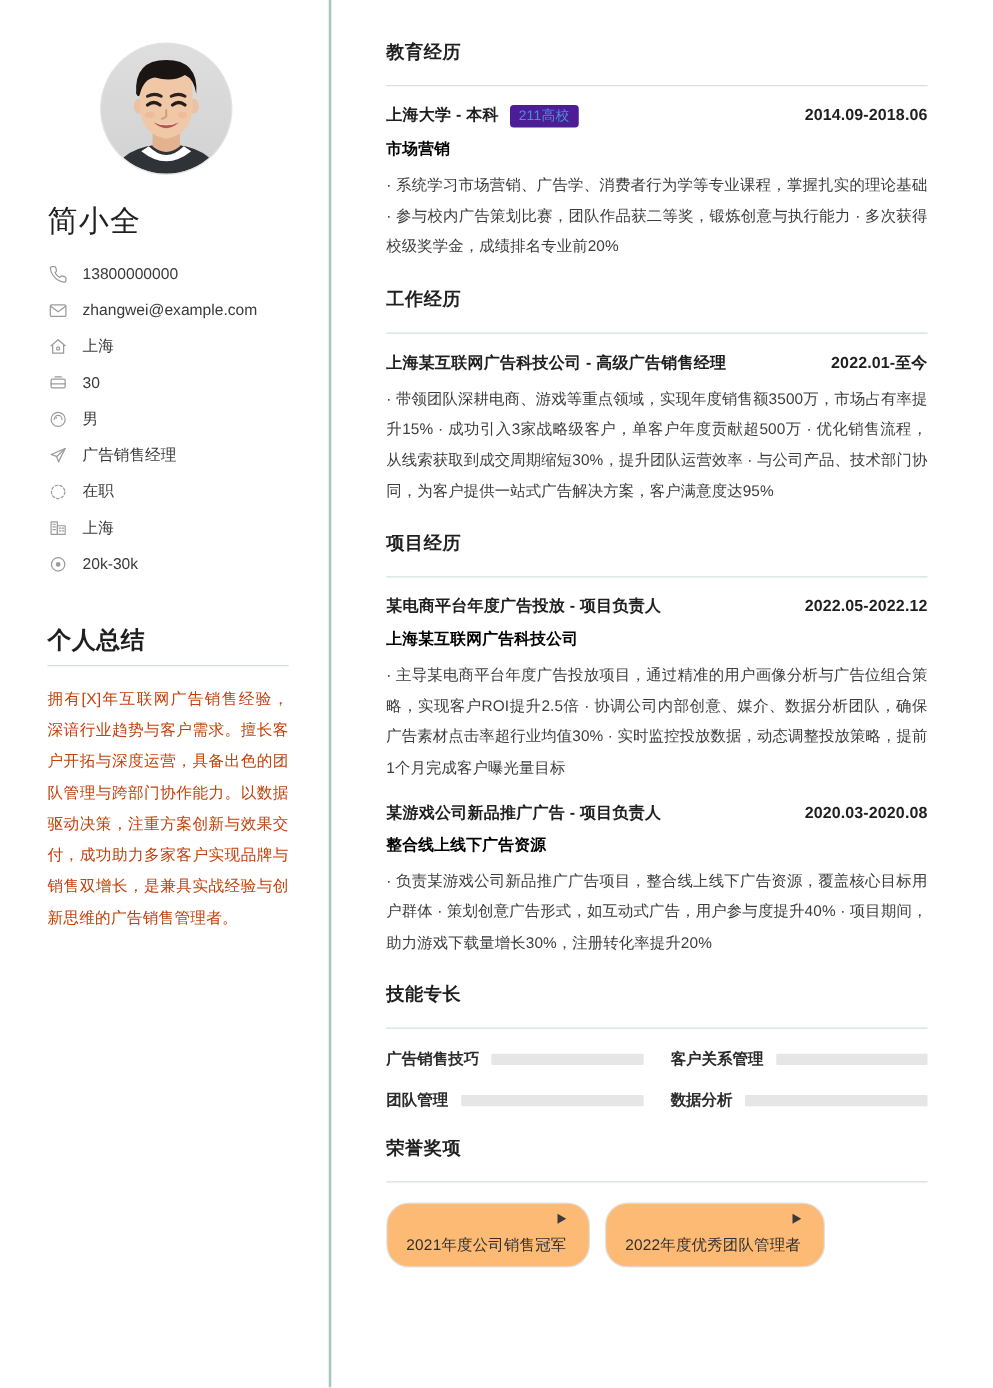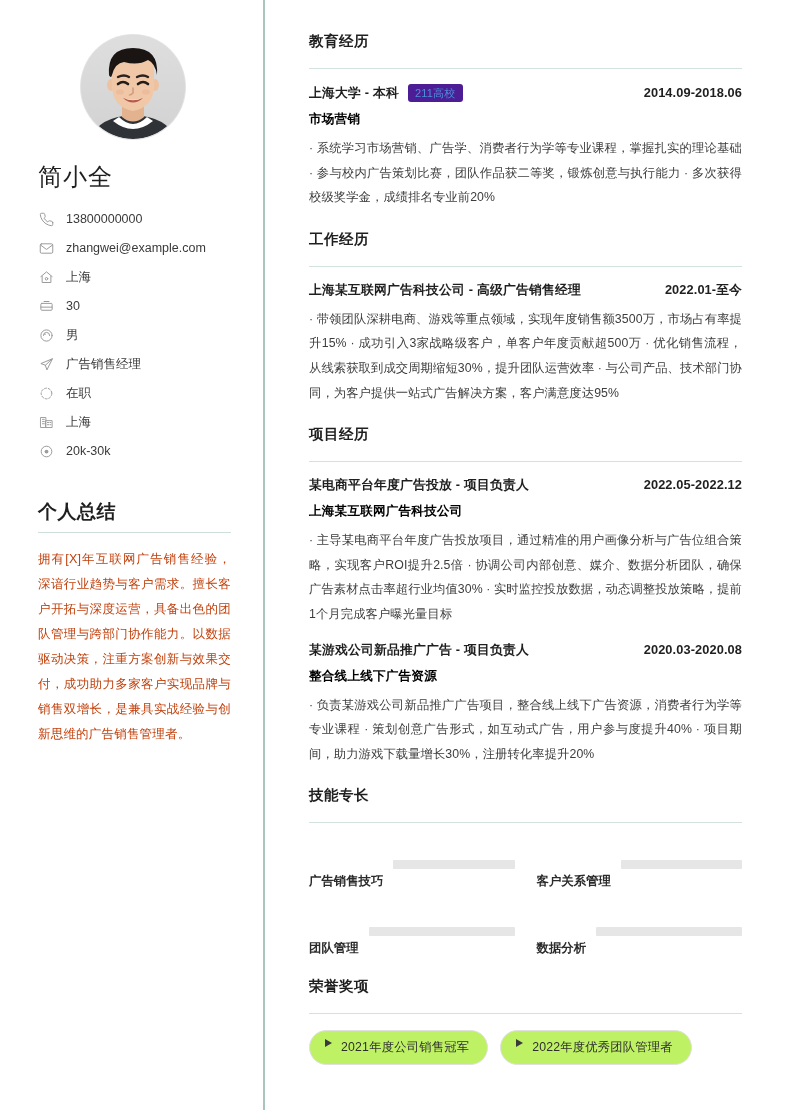--- a/index.html
+++ b/index.html
@@ -161,50 +161,50 @@
     column-gap: 22px;
     row-gap: 16px;
   }
   .skill-row { display: flex; align-items: center; gap: 10px; }
   .skill-name {
     font-size: 12.4px;
     font-weight: bold;
     color: #2b2b2b;
     white-space: nowrap;
     flex: 0 0 auto;
-    margin-top: 34px;
   }
   .skill-track {
     flex: 1 1 auto;
     height: 9px;
     background: #e6e6e6;
     border-radius: 1px;
     overflow: hidden;
     min-width: 40px;
   }
   .skill-fill {
     height: 100%;
     background: #6fcf9c;
     border-radius: 1px;
   }
 
   
   .honor-wrap { margin-top: 16px; display: flex; gap: 12px; flex-wrap: wrap; }
   .honor-tag {
     display: inline-flex;
-    align-items: flex-start;
+    align-items: flex-end;
     gap: 9px;
     border: 1px solid #e0e0e0;
     border-radius: 18px;
     padding: 8px 18px 8px 15px;
-    background: #bef264;
+    background: #fdba74;
     font-size: 12.3px;
     color: #2f2f2f;
     letter-spacing: 0.2px;
     white-space: nowrap;
+    flex-direction: column;
   }
   .tri {
     width: 0; height: 0;
     border-left: 7px solid #3a3a3a;
     border-top: 4.5px solid transparent;
     border-bottom: 4.5px solid transparent;
     flex: 0 0 auto;
   }
 </style>
 </head>
@@ -412,21 +412,21 @@
         <div class="entry-sub">上海某互联网广告科技公司</div>
         <div class="entry-desc">· 主导某电商平台年度广告投放项目，通过精准的用户画像分析与广告位组合策略，实现客户ROI提升2.5倍 · 协调公司内部创意、媒介、数据分析团队，确保广告素材点击率超行业均值30% · 实时监控投放数据，动态调整投放策略，提前1个月完成客户曝光量目标</div>
       </div>
 
       <div class="entry">
         <div class="entry-head">
           <div class="entry-left">某游戏公司新品推广广告 - 项目负责人</div>
           <div class="entry-date">2020.03-2020.08</div>
         </div>
         <div class="entry-sub">整合线上线下广告资源</div>
-        <div class="entry-desc">· 负责某游戏公司新品推广广告项目，整合线上线下广告资源，消费者行为学等专业课程 · 策划创意广告形式，如互动式广告，用户参与度提升40% · 项目期间，助力游戏下载量增长30%，注册转化率提升20%</div>
+        <div class="entry-desc">· 负责某游戏公司新品推广广告项目，整合线上线下广告资源，覆盖核心目标用户群体 · 策划创意广告形式，如互动式广告，用户参与度提升40% · 项目期间，助力游戏下载量增长30%，注册转化率提升20%</div>
       </div>
     </section>
 
     <section class="sec">
       <div class="sec-title">技能专长</div>
 
       <div class="skill-grid">
         <div class="skill-row">
           <span class="skill-name">广告销售技巧</span>
           <span class="skill-track">

